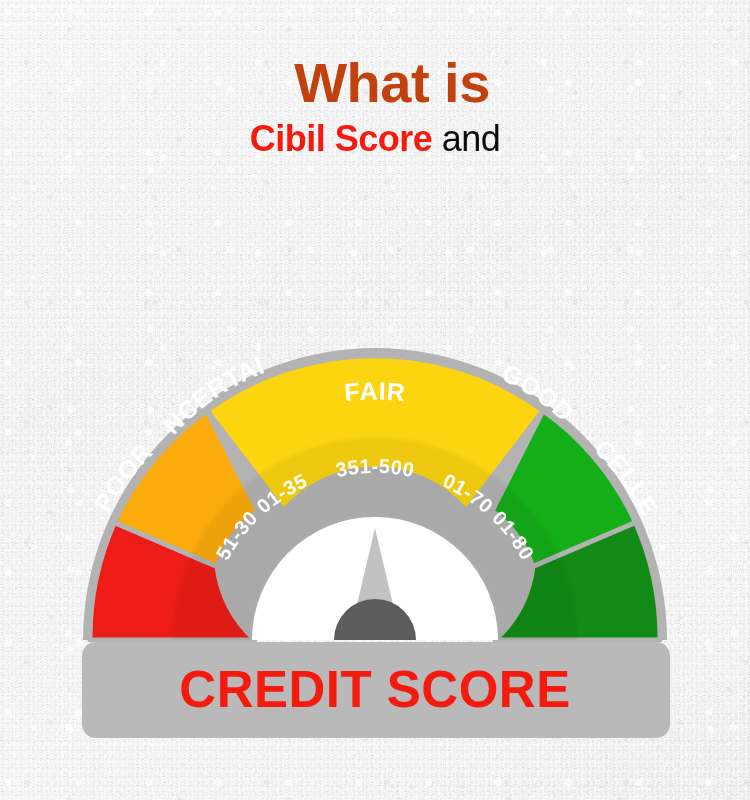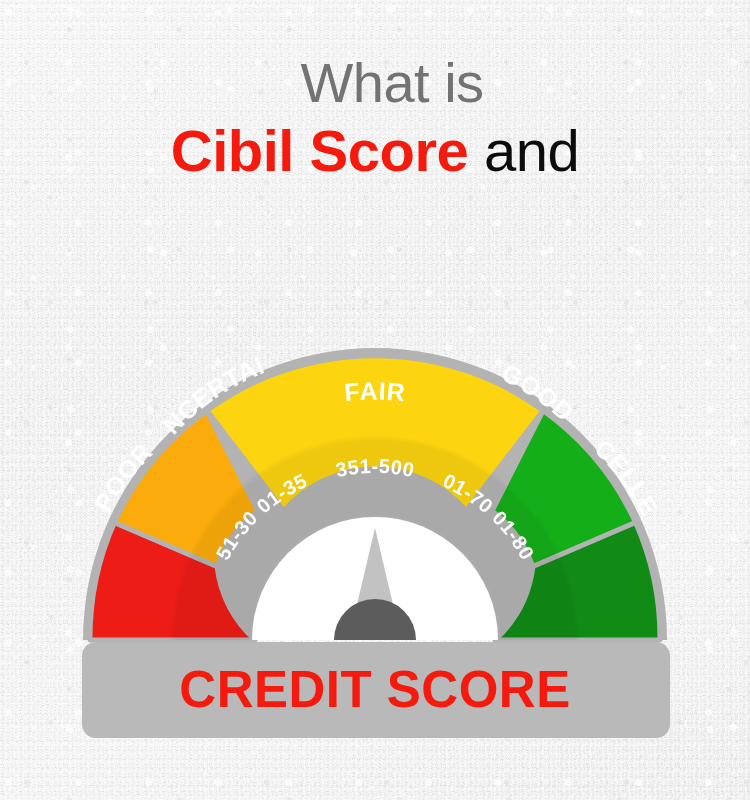--- a/index.html
+++ b/index.html
@@ -64,27 +64,27 @@
     text-align: center;
     line-height: 1.12;
     z-index: 5;
   }
   .headline .line {
     display: block;
     white-space: nowrap;
   }
   .line1 {
     font-size: 56px;
-    font-weight: 400;
-    color: #737373;
+    font-weight: 700;
+    color: #c2410c;
     letter-spacing: -0.5px;
     margin-left: 34px;
   }
   .line2, .line3 {
-    font-size: 58px;
+    font-size: 36px;
     font-weight: 700;
     color: #0c0c0c;
     letter-spacing: -0.5px;
     margin-top: 4px;
   }
   .hl-red {
     color: #f41b0e;
     font-weight: 700;
   }
   .hl-black-bold {

